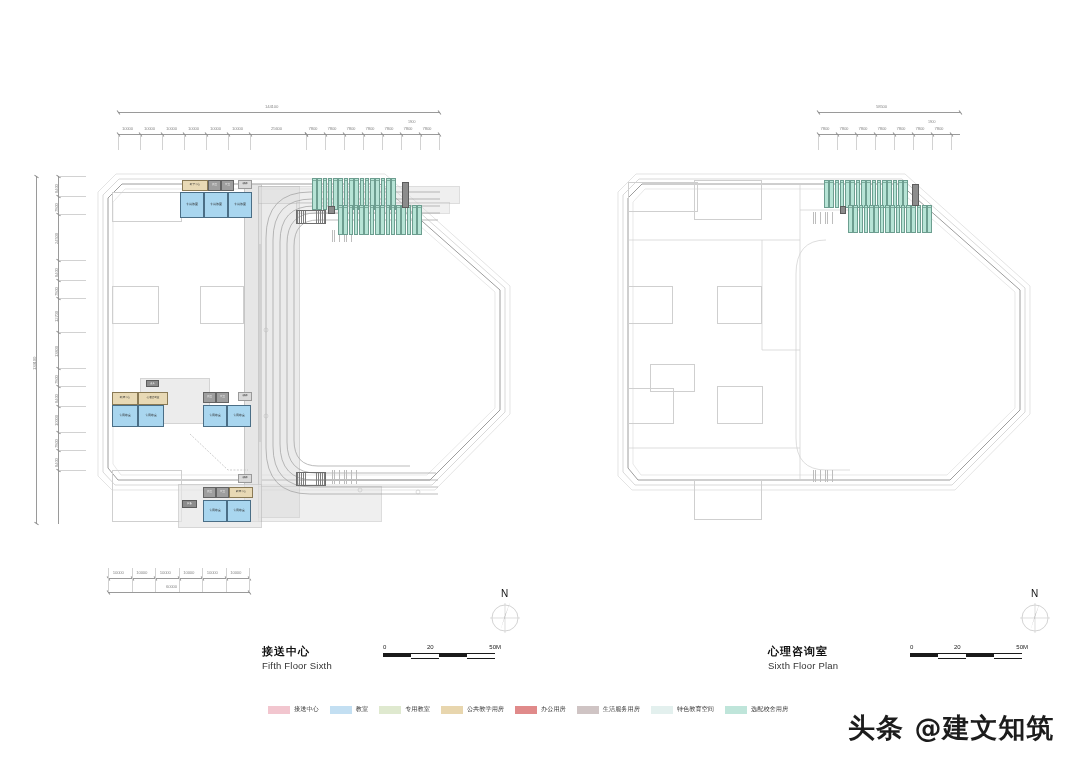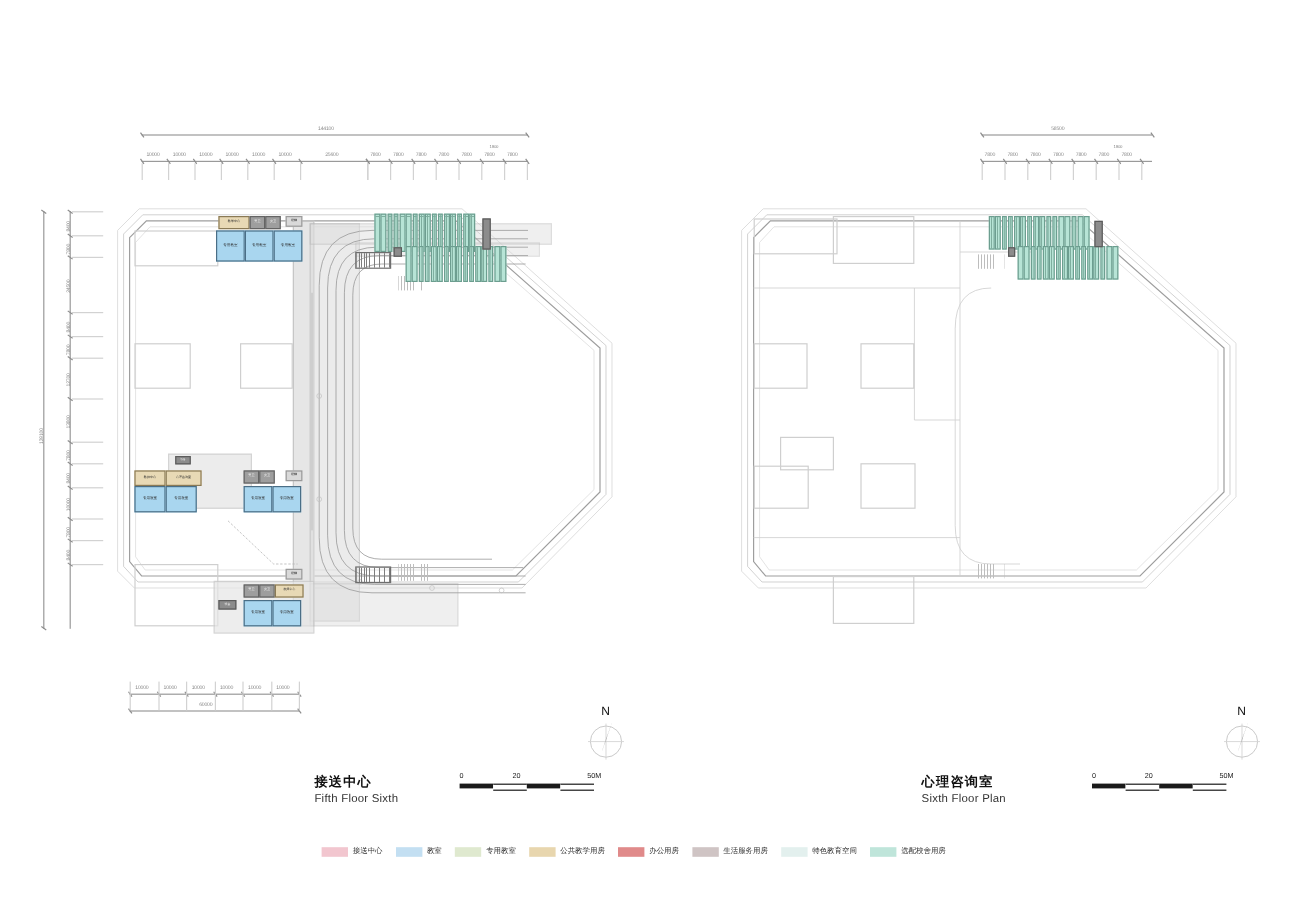--- a/index.html
+++ b/index.html
@@ -584,14 +584,15 @@
       <div class="item">
         <span class="sw" style="background: rgb(227, 240, 238);"></span>
         <span class="lb">特色教育空间</span>
       </div>
       <div class="item">
         <span class="sw" style="background: rgb(191, 229, 218);"></span>
         <span class="lb">选配校舍用房</span>
       </div>
     </div>
 
+  <div class="watermark" style="left:848px;top:710px;">头条 @建文知筑</div>
 
 </div>
 
 </body></html>

